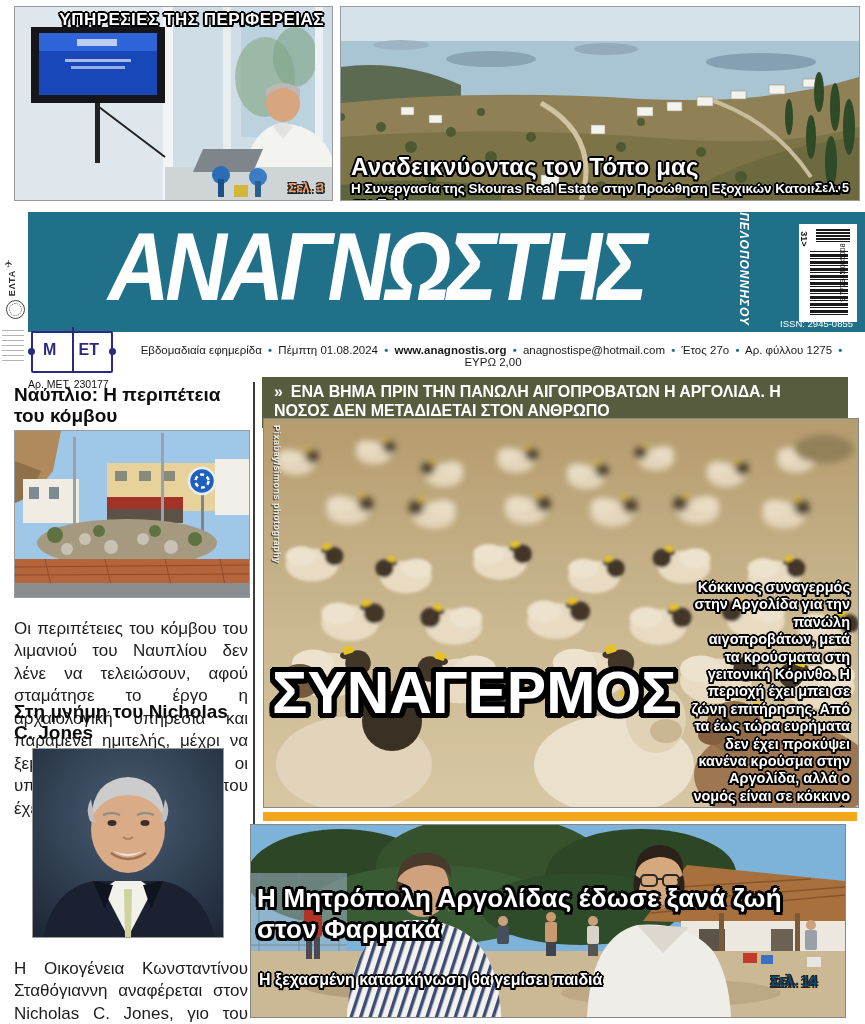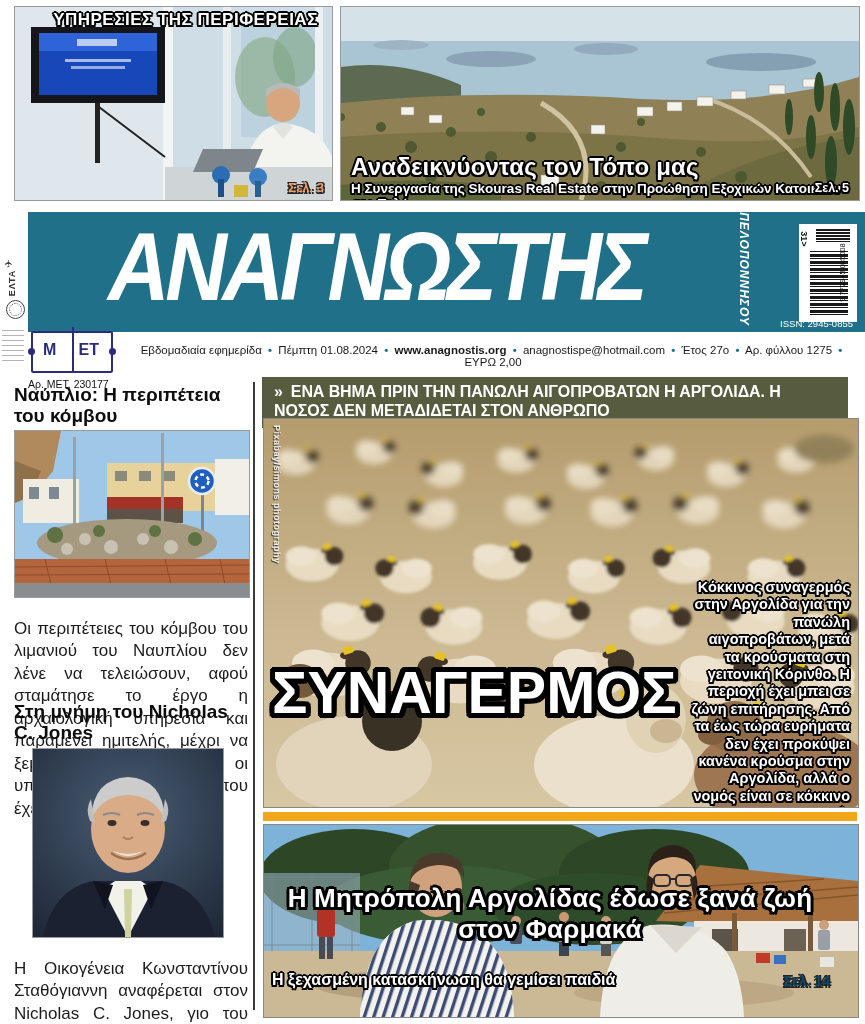--- a/index.html
+++ b/index.html
@@ -6,21 +6,21 @@
   #page{position:relative;width:865px;height:1024px;margin:0 auto;background:#fff;overflow:hidden;}
   .abs{position:absolute;}
   .photo{position:absolute;overflow:hidden;border:1px solid #9a9a9a;background:#ddd;}
   .photo svg{display:block;}
   
   .ol-thin{color:#fff;text-shadow:-1.5px -1.5px 0 #000,1.5px -1.5px 0 #000,-1.5px 1.5px 0 #000,1.5px 1.5px 0 #000,0 -2px 0 #000,0 2px 0 #000,-2px 0 0 #000,2px 0 0 #000;}
   .ol-med{color:#fff;text-shadow:-2.5px -2.5px 0 #000,2.5px -2.5px 0 #000,-2.5px 2.5px 0 #000,2.5px 2.5px 0 #000,0 -3px 0 #000,0 3px 0 #000,-3px 0 0 #000,3px 0 0 #000;}
   .ol-heavy{color:#fff;text-shadow:-4px -4px 0 #000,4px -4px 0 #000,-4px 4px 0 #000,4px 4px 0 #000,0 -5px 0 #000,0 5px 0 #000,-5px 0 0 #000,5px 0 0 #000,-3px -5px 0 #000,3px -5px 0 #000,-5px -3px 0 #000,5px -3px 0 #000,-3px 5px 0 #000,3px 5px 0 #000,-5px 3px 0 #000,5px 3px 0 #000;}
   .b{font-weight:bold;}
   
-  .tl-kicker{top:3px;left:8px;right:8px;font-size:17px;font-weight:bold;letter-spacing:.5px;text-align:center;margin-left:24px;}
+  .tl-kicker{top:3px;left:8px;right:8px;font-size:17px;font-weight:bold;letter-spacing:.5px;text-align:right;margin-left:24px;}
   .tl-title{left:8px;top:132px;font-size:27px;font-weight:bold;line-height:.98;letter-spacing:.5px;}
   .tl-ref{right:8px;bottom:5px;font-size:13px;font-weight:bold;color:#f0a066;text-shadow:-1.5px -1.5px 0 #222,1.5px -1.5px 0 #222,-1.5px 1.5px 0 #222,1.5px 1.5px 0 #222;}
   
   .tr-title{left:10px;top:146px;font-size:24px;font-weight:bold;letter-spacing:.2px;}
   .tr-sub{left:10px;top:174px;font-size:13.5px;font-weight:bold;}
   .tr-ref{right:10px;top:174px;font-size:12.5px;font-weight:bold;}
   
   #masthead{left:28px;top:212px;width:837px;height:120px;background:#1f7088;}
   #mast-title{left:80px;top:6px;font-size:97px;font-weight:bold;font-style:italic;color:#fff;line-height:1;letter-spacing:-5px;transform:scaleX(.88);transform-origin:0 0;white-space:nowrap;}
   #mast-region{right:64px;top:50px;font-size:12px;font-weight:bold;font-style:italic;color:#fff;letter-spacing:1px;transform:rotate(90deg);transform-origin:center;white-space:nowrap;}
@@ -398,21 +398,21 @@
       <span class="ol-thin">Κόκκινος συναγερμός στην Αργολίδα για την πανώλη αιγοπροβάτων, μετά τα κρούσματα στη γειτονική Κόρινθο. Η περιοχή έχει μπει σε ζώνη επιτήρησης. Από τα έως τώρα ευρήματα δεν έχει προκύψει κανένα κρούσμα στην Αργολίδα, αλλά ο νομός είναι σε κόκκινο συναγερμό.</span>
       
     </div>
     <div class="abs" id="main-headline">
       <div class="ol-heavy">ΣΥΝΑΓΕΡΜΟΣ</div>
     </div>
   </div>
 
   <div class="abs" id="orange-bar"></div>
 
-  <div class="photo" style="left:263px;top:824px;width:594px;height:192px;border-color:#888;text-align:center;">
+  <div class="photo" style="left:250px;top:824px;width:594px;height:192px;border-color:#888;">
     <svg width="594" height="192" viewBox="0 0 594 192">
       <rect width="594" height="192" fill="#7db3d9"></rect>
 
       <ellipse cx="90" cy="52" rx="95" ry="48" fill="#2c4626"></ellipse>
       <ellipse cx="240" cy="42" rx="115" ry="52" fill="#35522c"></ellipse>
       <ellipse cx="390" cy="48" rx="95" ry="44" fill="#2c4626"></ellipse>
       <ellipse cx="180" cy="80" rx="120" ry="40" fill="#3a5c34"></ellipse>
       <ellipse cx="330" cy="84" rx="100" ry="36" fill="#2f4c2a"></ellipse>
 
       <rect x="0" y="48" width="96" height="78" fill="#9fb4c2" opacity=".55"></rect>

